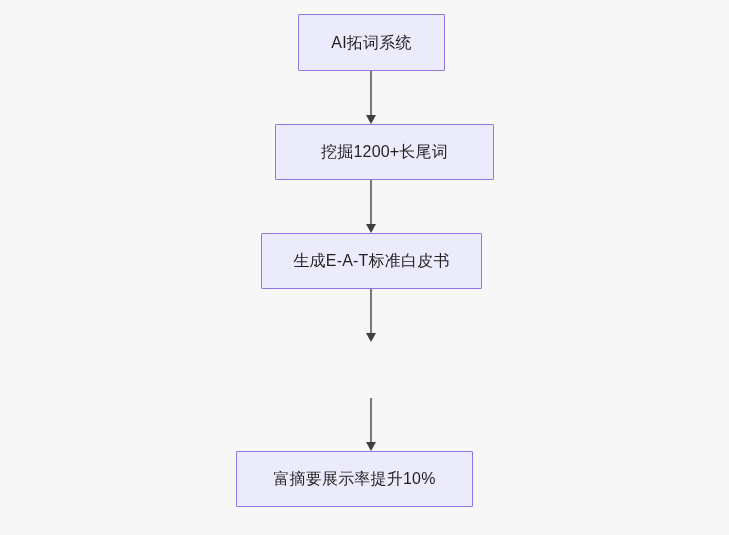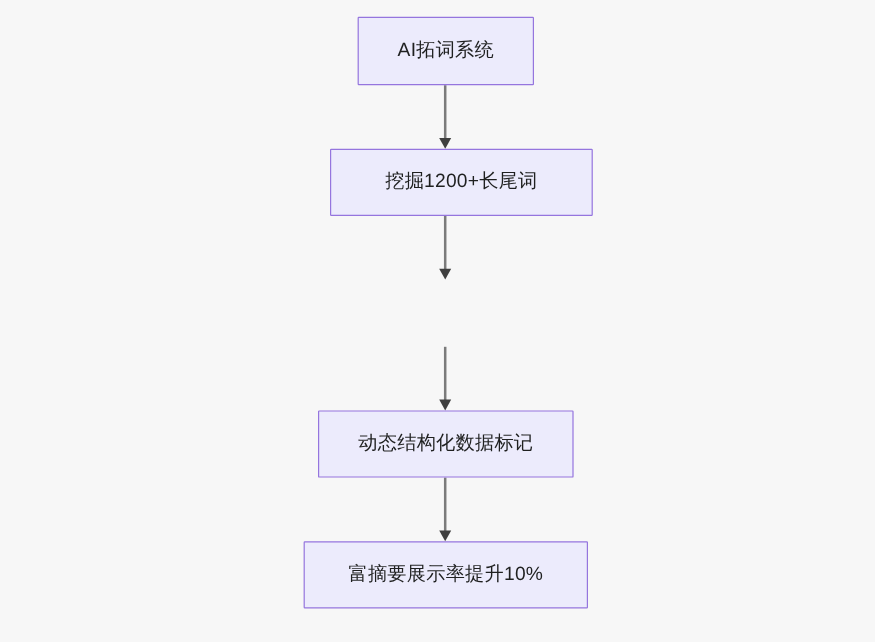--- a/index.html
+++ b/index.html
@@ -86,22 +86,22 @@
   </div>
 
   <div class="node" style="left:298px; top:14px; width:147px; height:57px;">
     <span class="node-label">AI拓词系统</span>
   </div>
 
   <div class="node" style="left:275px; top:124px; width:219px; height:56px;">
     <span class="node-label">挖掘1200+长尾词</span>
   </div>
 
-
-  <div class="node" style="left:265px; top:342px; width:213px; height:56px;">
-    <span class="node-label">动态结构化数据标记</span>
+  <div class="node" style="left:261px; top:233px; width:221px; height:56px;">
+    <span class="node-label">生成E-A-T标准白皮书</span>
   </div>
 
-  <div class="node" style="left:253px; top:451px; width:237px; height:56px;">
+
+  <div class="node" style="left:236px; top:451px; width:237px; height:56px;">
     <span class="node-label">富摘要展示率提升10%</span>
   </div>
 
 </div>
 
 </body></html>

